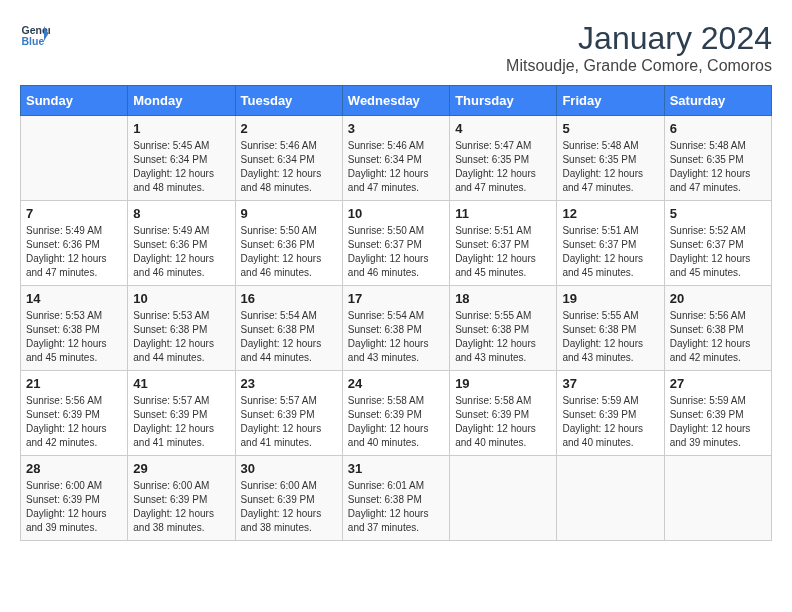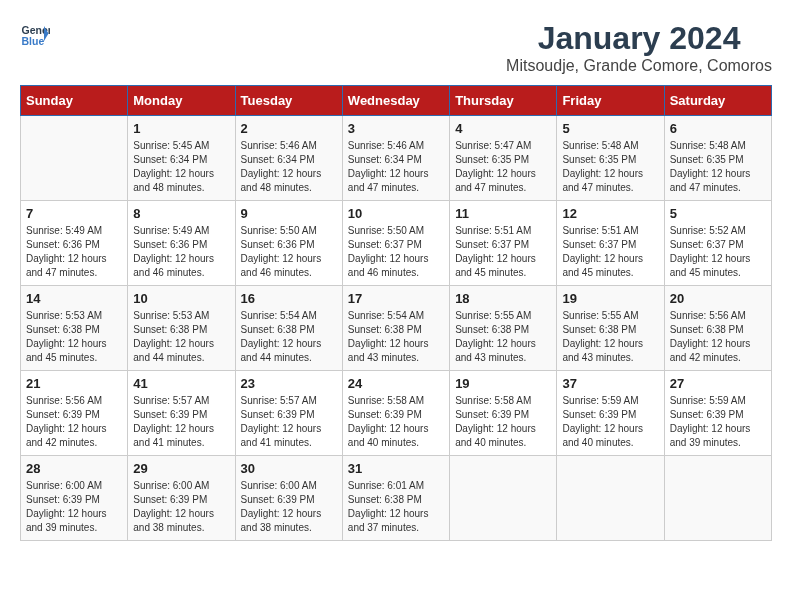--- a/index.html
+++ b/index.html
@@ -24,35 +24,34 @@
     .logo-icon {
       width: 30px;
       height: 30px;
     }
     .title-section {
       text-align: right;
     }
     .month-year {
       font-size: 32px;
       color: #2c3e50;
-      font-weight: bold;
-      text-align: center;
+      font-weight: normal;
     }
     .location {
       font-size: 16px;
       color: #444;
       text-align: right;
     }
     table {
       width: 100%;
       border-collapse: collapse;
       font-size: 11px;
     }
     thead tr th {
-      background-color: #b91c1c;
+      background-color: #3b82f6;
       color: white;
       padding: 7px 5px;
       text-align: left;
       font-size: 13px;
       font-weight: bold;
       border: 1px solid #2d6ab0;
     }
     tbody tr td {
       border: 1px solid #ccc;
       padding: 5px;

